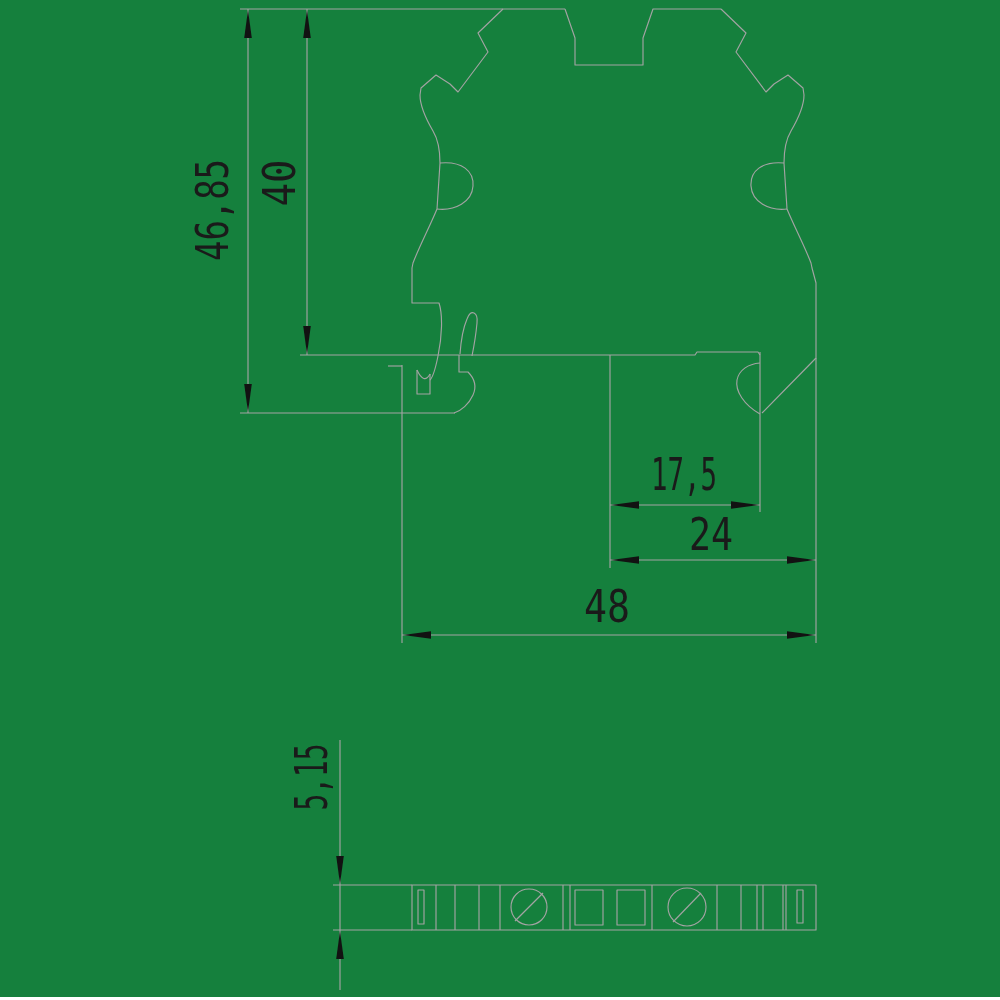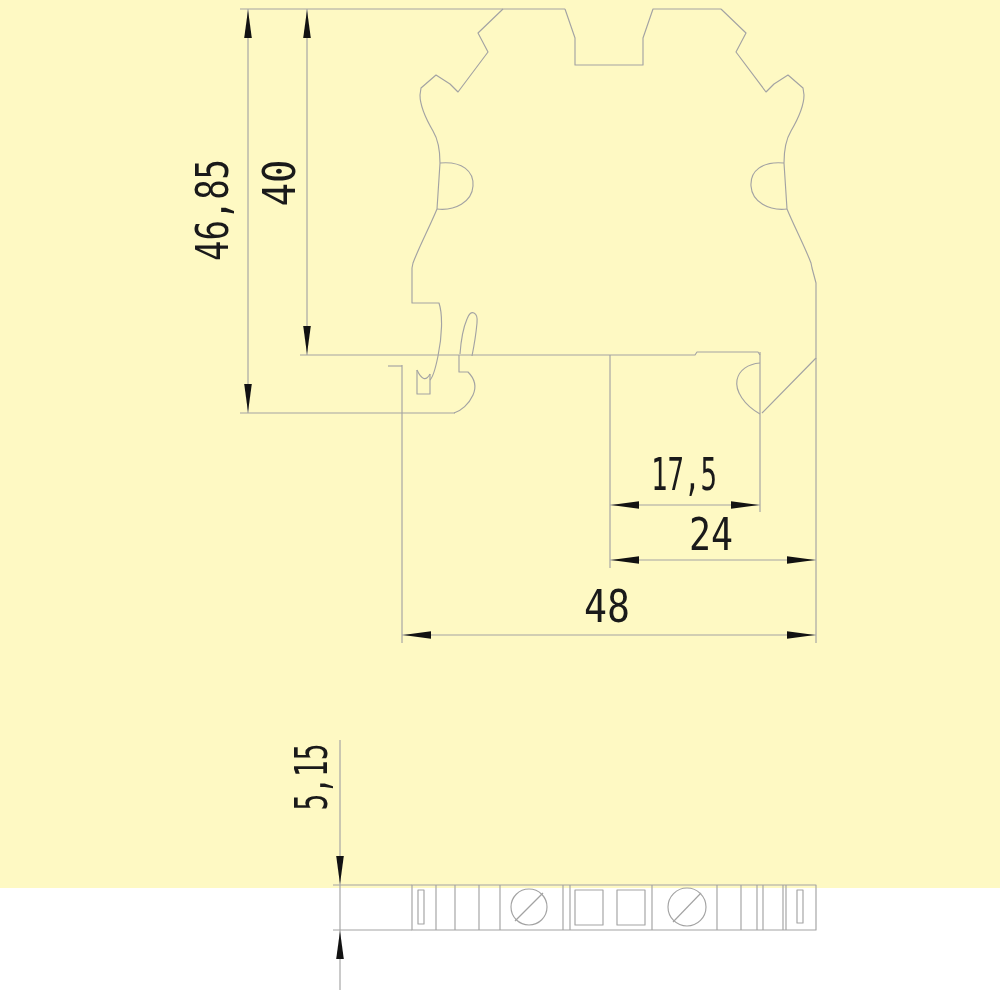--- a/index.html
+++ b/index.html
@@ -7,22 +7,22 @@
     padding: 0;
     background: #ffffff;
     width: 1000px;
     height: 1000px;
     overflow: hidden;
     font-family: "DejaVu Sans Mono", monospace;
   }
   .canvas {
     position: relative;
     width: 1000px;
-    height: 888px;
-    background: #fef9c3;
+    height: 997px;
+    background: #15803d;
   }
   svg { display: block; }
   .outline-layer path, .outline-layer rect, .outline-layer circle, .outline-layer line {
     fill: none;
     stroke-width: 1.15;
     stroke-linejoin: round;
     stroke-linecap: butt;
   }
   .arrow-layer polygon { stroke: none; }
   .label-layer text {

